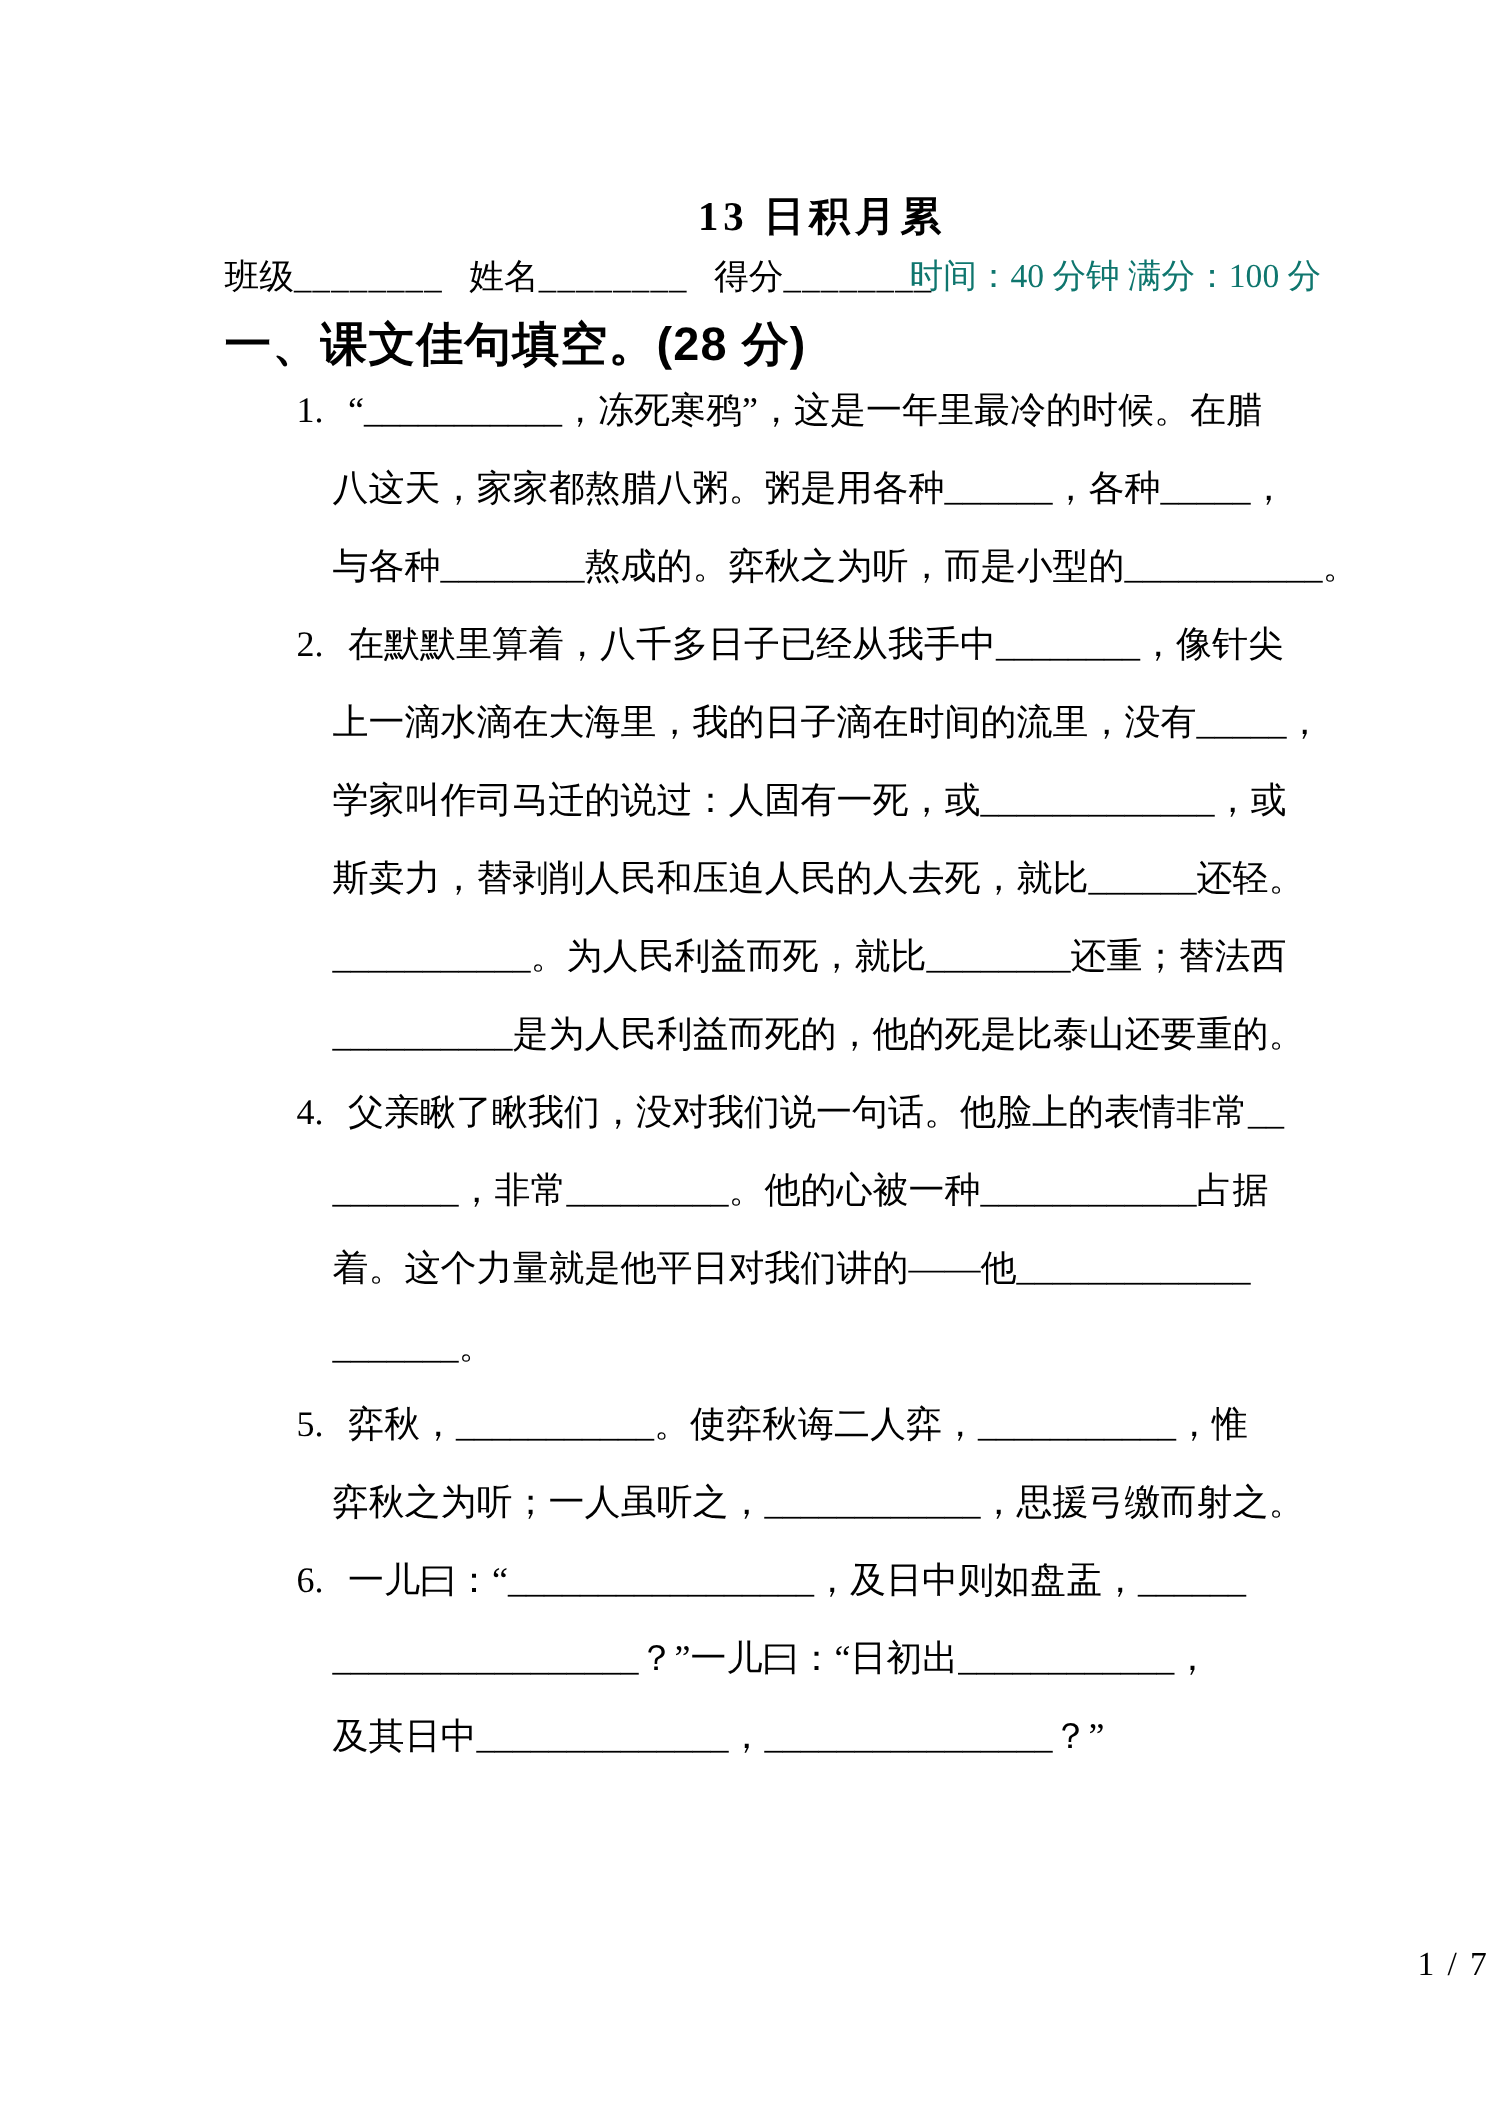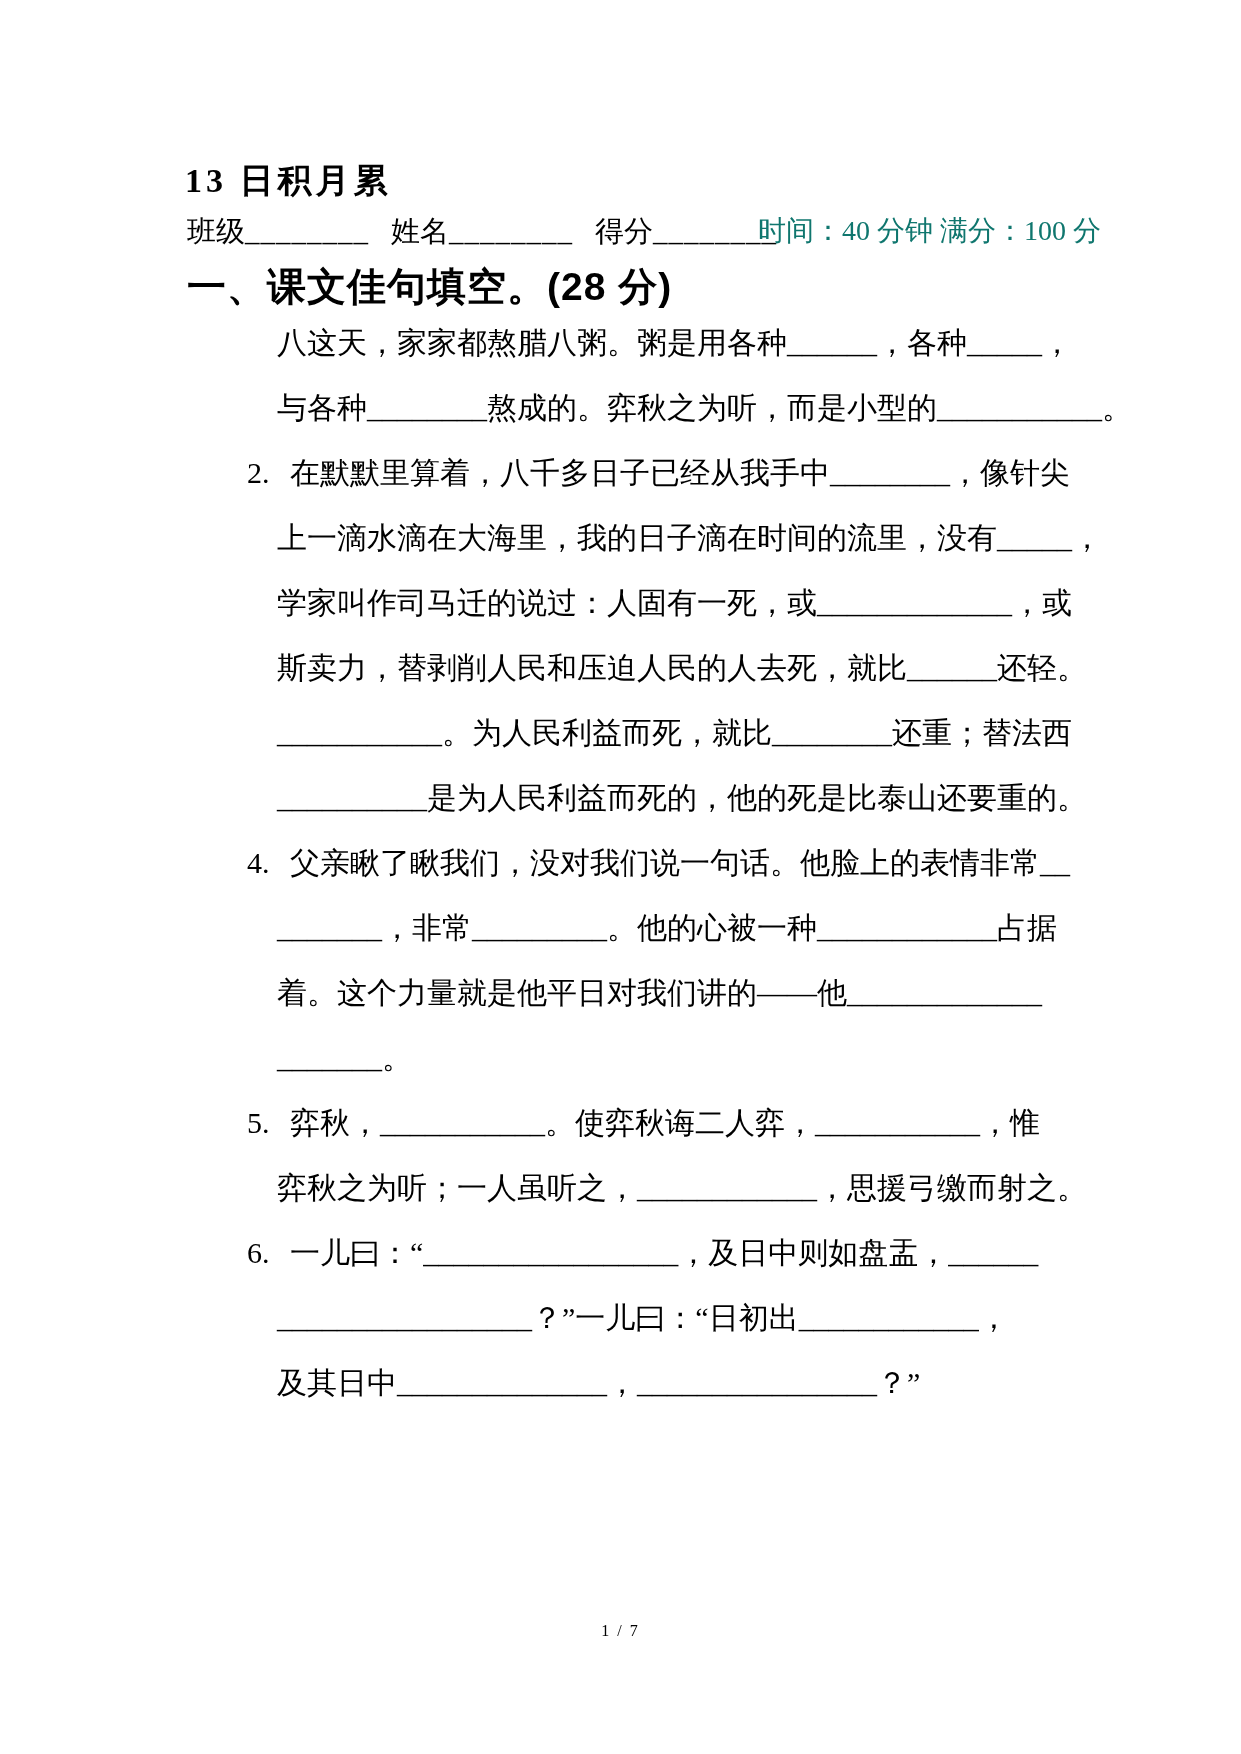--- a/index.html
+++ b/index.html
@@ -7,21 +7,21 @@
     position: relative;
     width: 1241px; height: 1754px;
     margin: 0 auto;
     background: #ffffff;
     font-family: "Liberation Serif", "DejaVu Serif", serif;
     color: #000;
     overflow: hidden;
   }
   .title {
     position: absolute; top: 158px; left: 185px; width: 1000px;
-    margin: 0; text-align: left;
+    margin: 0; text-align: center;
     font-family: "Liberation Serif", "DejaVu Serif", serif;
     font-size: 34px; font-weight: bold; letter-spacing: 4px;
     white-space: nowrap;
   }
   .header-row {
     position: absolute; top: 210px; left: 187px; width: 914px; height: 42px;
     font-size: 29px; line-height: 42px; white-space: nowrap;
   }
   .header-row .lbl { display: inline-block; }
   .header-row .blank {
@@ -40,39 +40,40 @@
   .body { position: absolute; top: 310px; left: 0; width: 1241px; }
   .line {
     height: 65px; line-height: 65px;
     font-size: 30px; white-space: nowrap;
     padding-left: 277px;
   }
   .line.qfirst { padding-left: 247px; }
   .qnum { display: inline-block; width: 43px; }
   .footer {
     position: absolute; top: 1622px; left: 0; width: 1241px;
-    text-align: center; font-size: 16px; letter-spacing: 2px;
+    text-align: right; font-size: 28px; letter-spacing: 2px;
   }
 </style>
 </head>
 <body>
 
 <div class="sheet">
 
   <h1 class="title">13 日积月累</h1>
 
   <div class="header-row">
     <span class="lbl">班级</span><span class="blank">________</span><span class="lbl">姓名</span><span class="blank">________</span><span class="lbl">得分</span><span class="blank">________</span>
     <span class="info" style="color: #0f766e;">时间：40 分钟  满分：100 分</span>
   </div>
 
   <div class="section-heading">一、课文佳句填空。(28 分)</div>
 
   <div class="body">
 
+    <div class="line qfirst"><span class="qnum">1.</span><span>“___________，冻死寒鸦”，这是一年里最冷的时候。在腊</span></div>
     <div class="line"><span>八这天，家家都熬腊八粥。粥是用各种______，各种_____，</span></div>
     <div class="line"><span>与各种________熬成的。弈秋之为听，而是小型的___________。</span></div>
 
     <div class="line qfirst"><span class="qnum">2.</span><span>在默默里算着，八千多日子已经从我手中________，像针尖</span></div>
     <div class="line"><span>上一滴水滴在大海里，我的日子滴在时间的流里，没有_____，</span></div>
 
     <div class="line"><span>学家叫作司马迁的说过：人固有一死，或_____________，或</span></div>
     <div class="line"><span>斯卖力，替剥削人民和压迫人民的人去死，就比______还轻。</span></div>
     <div class="line"><span>___________。为人民利益而死，就比________还重；替法西</span></div>
     <div class="line"><span>__________是为人民利益而死的，他的死是比泰山还要重的。</span></div>

